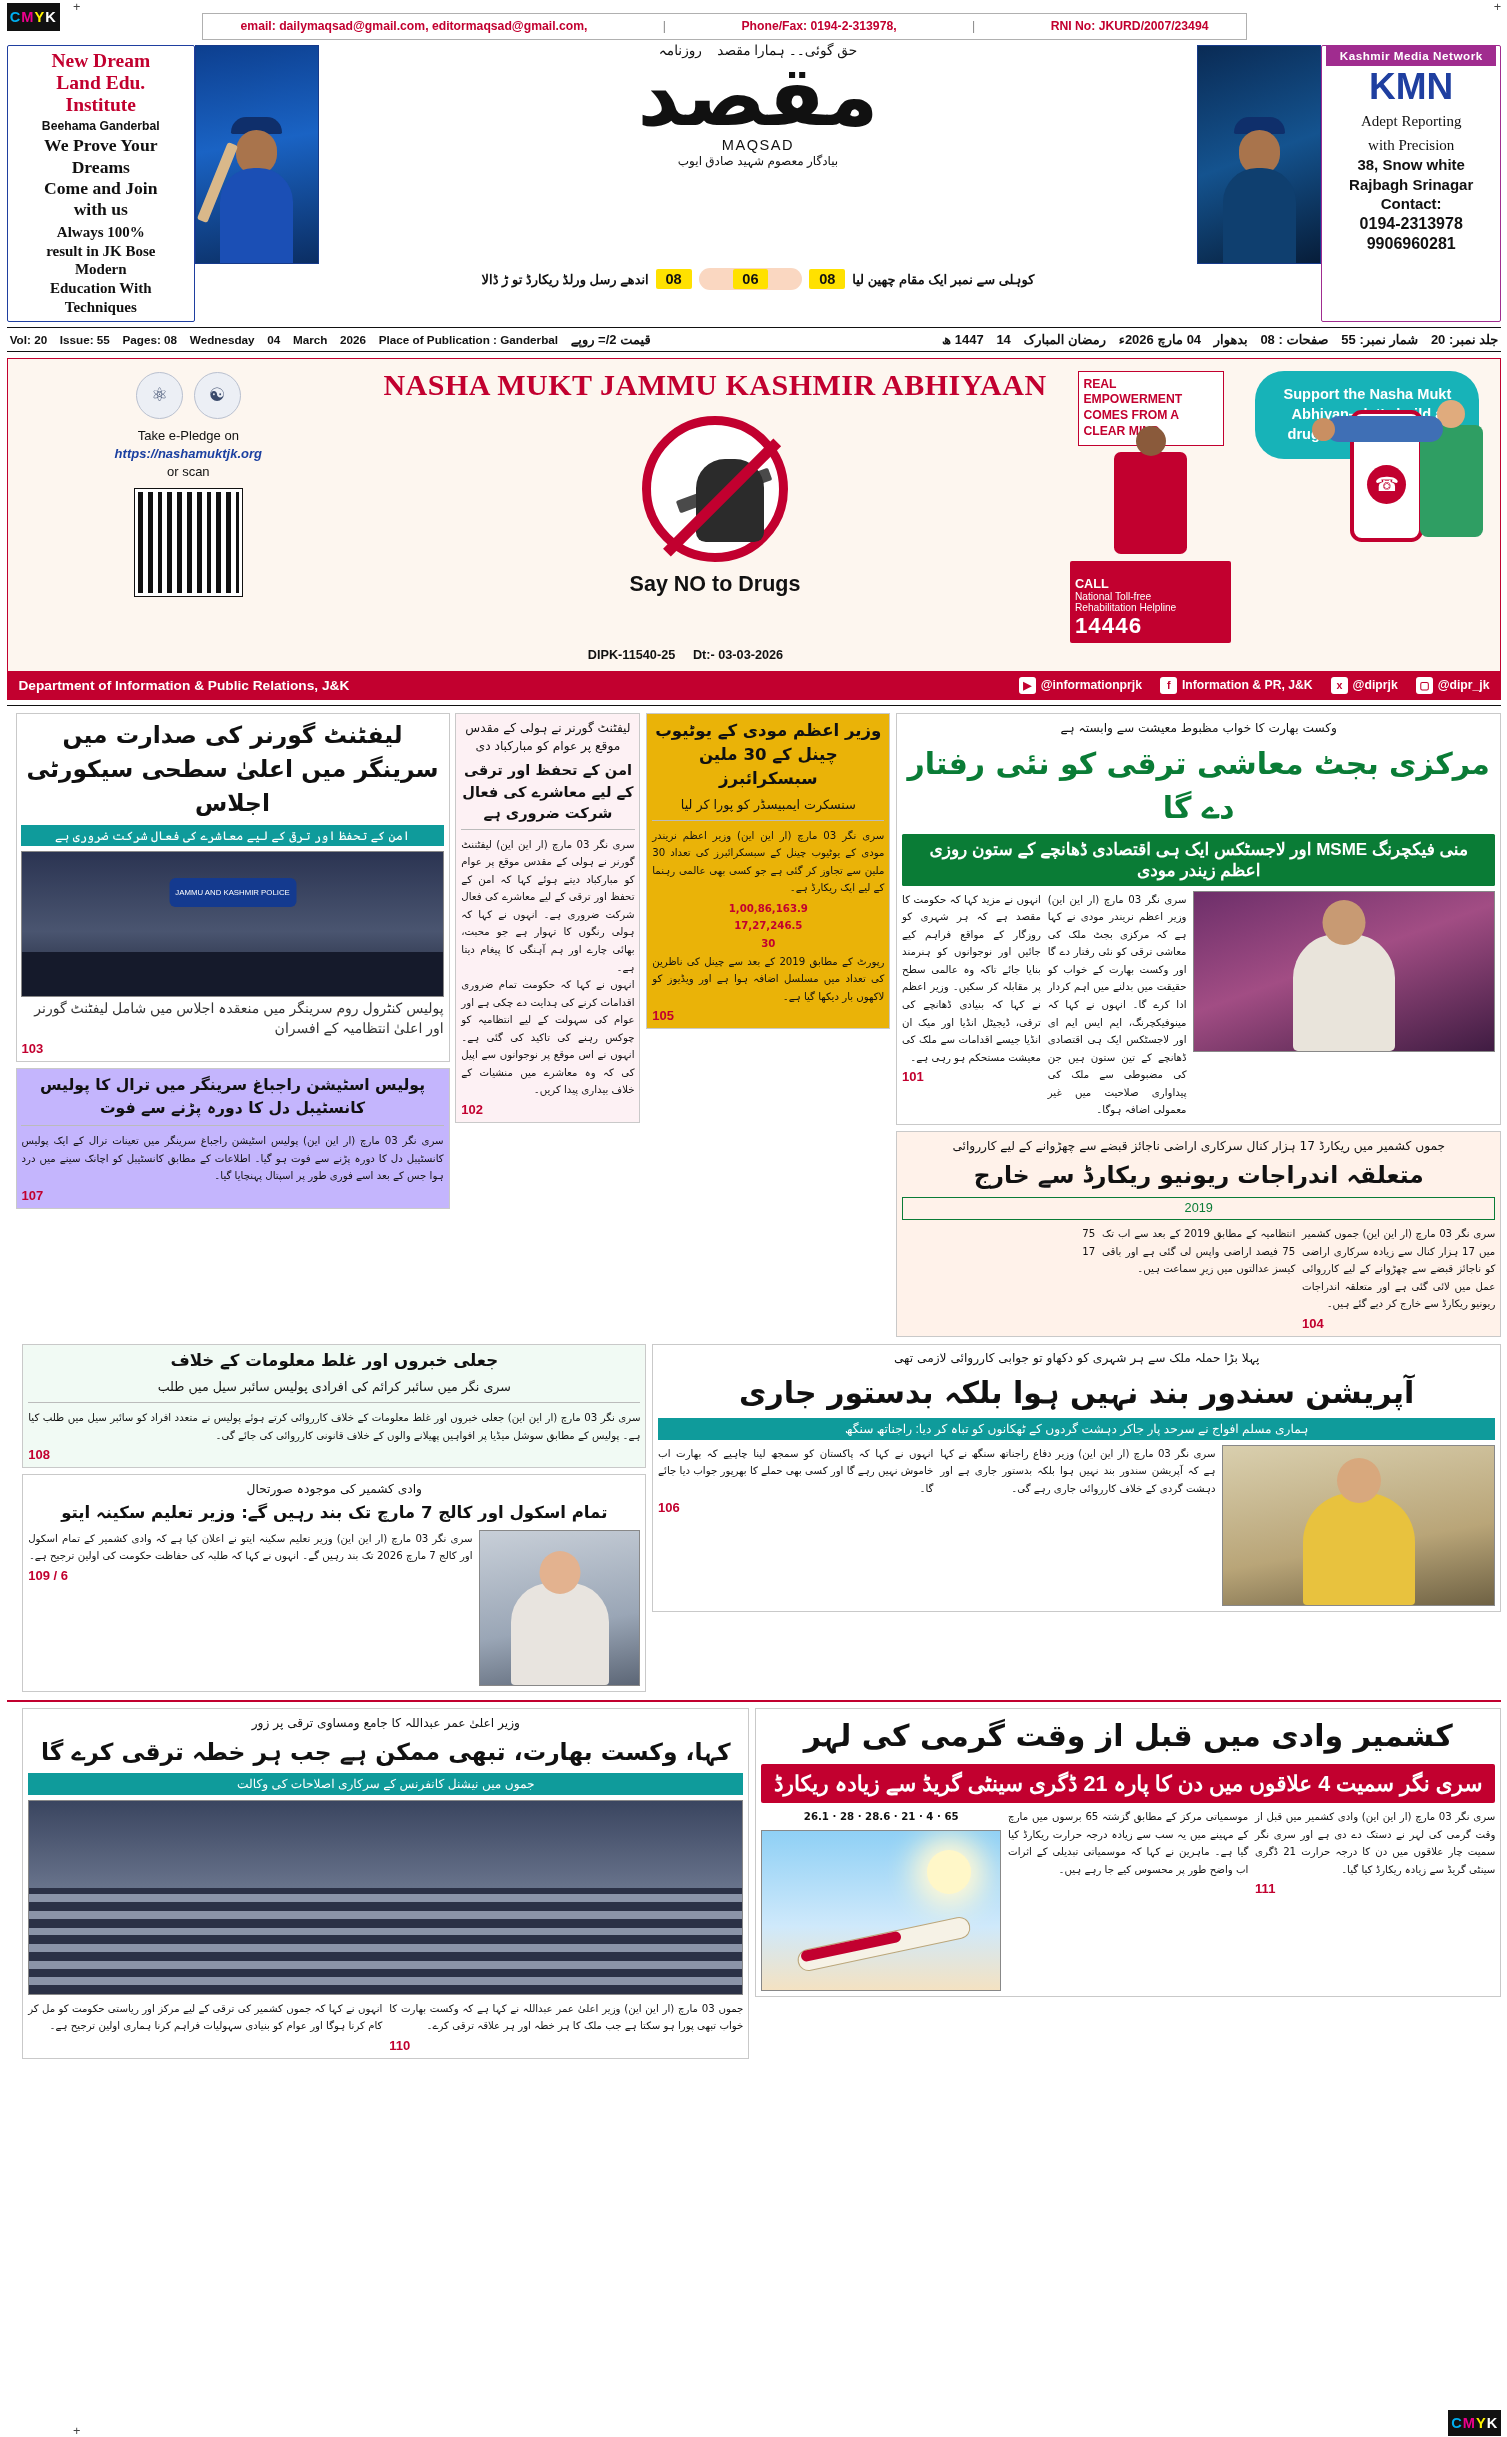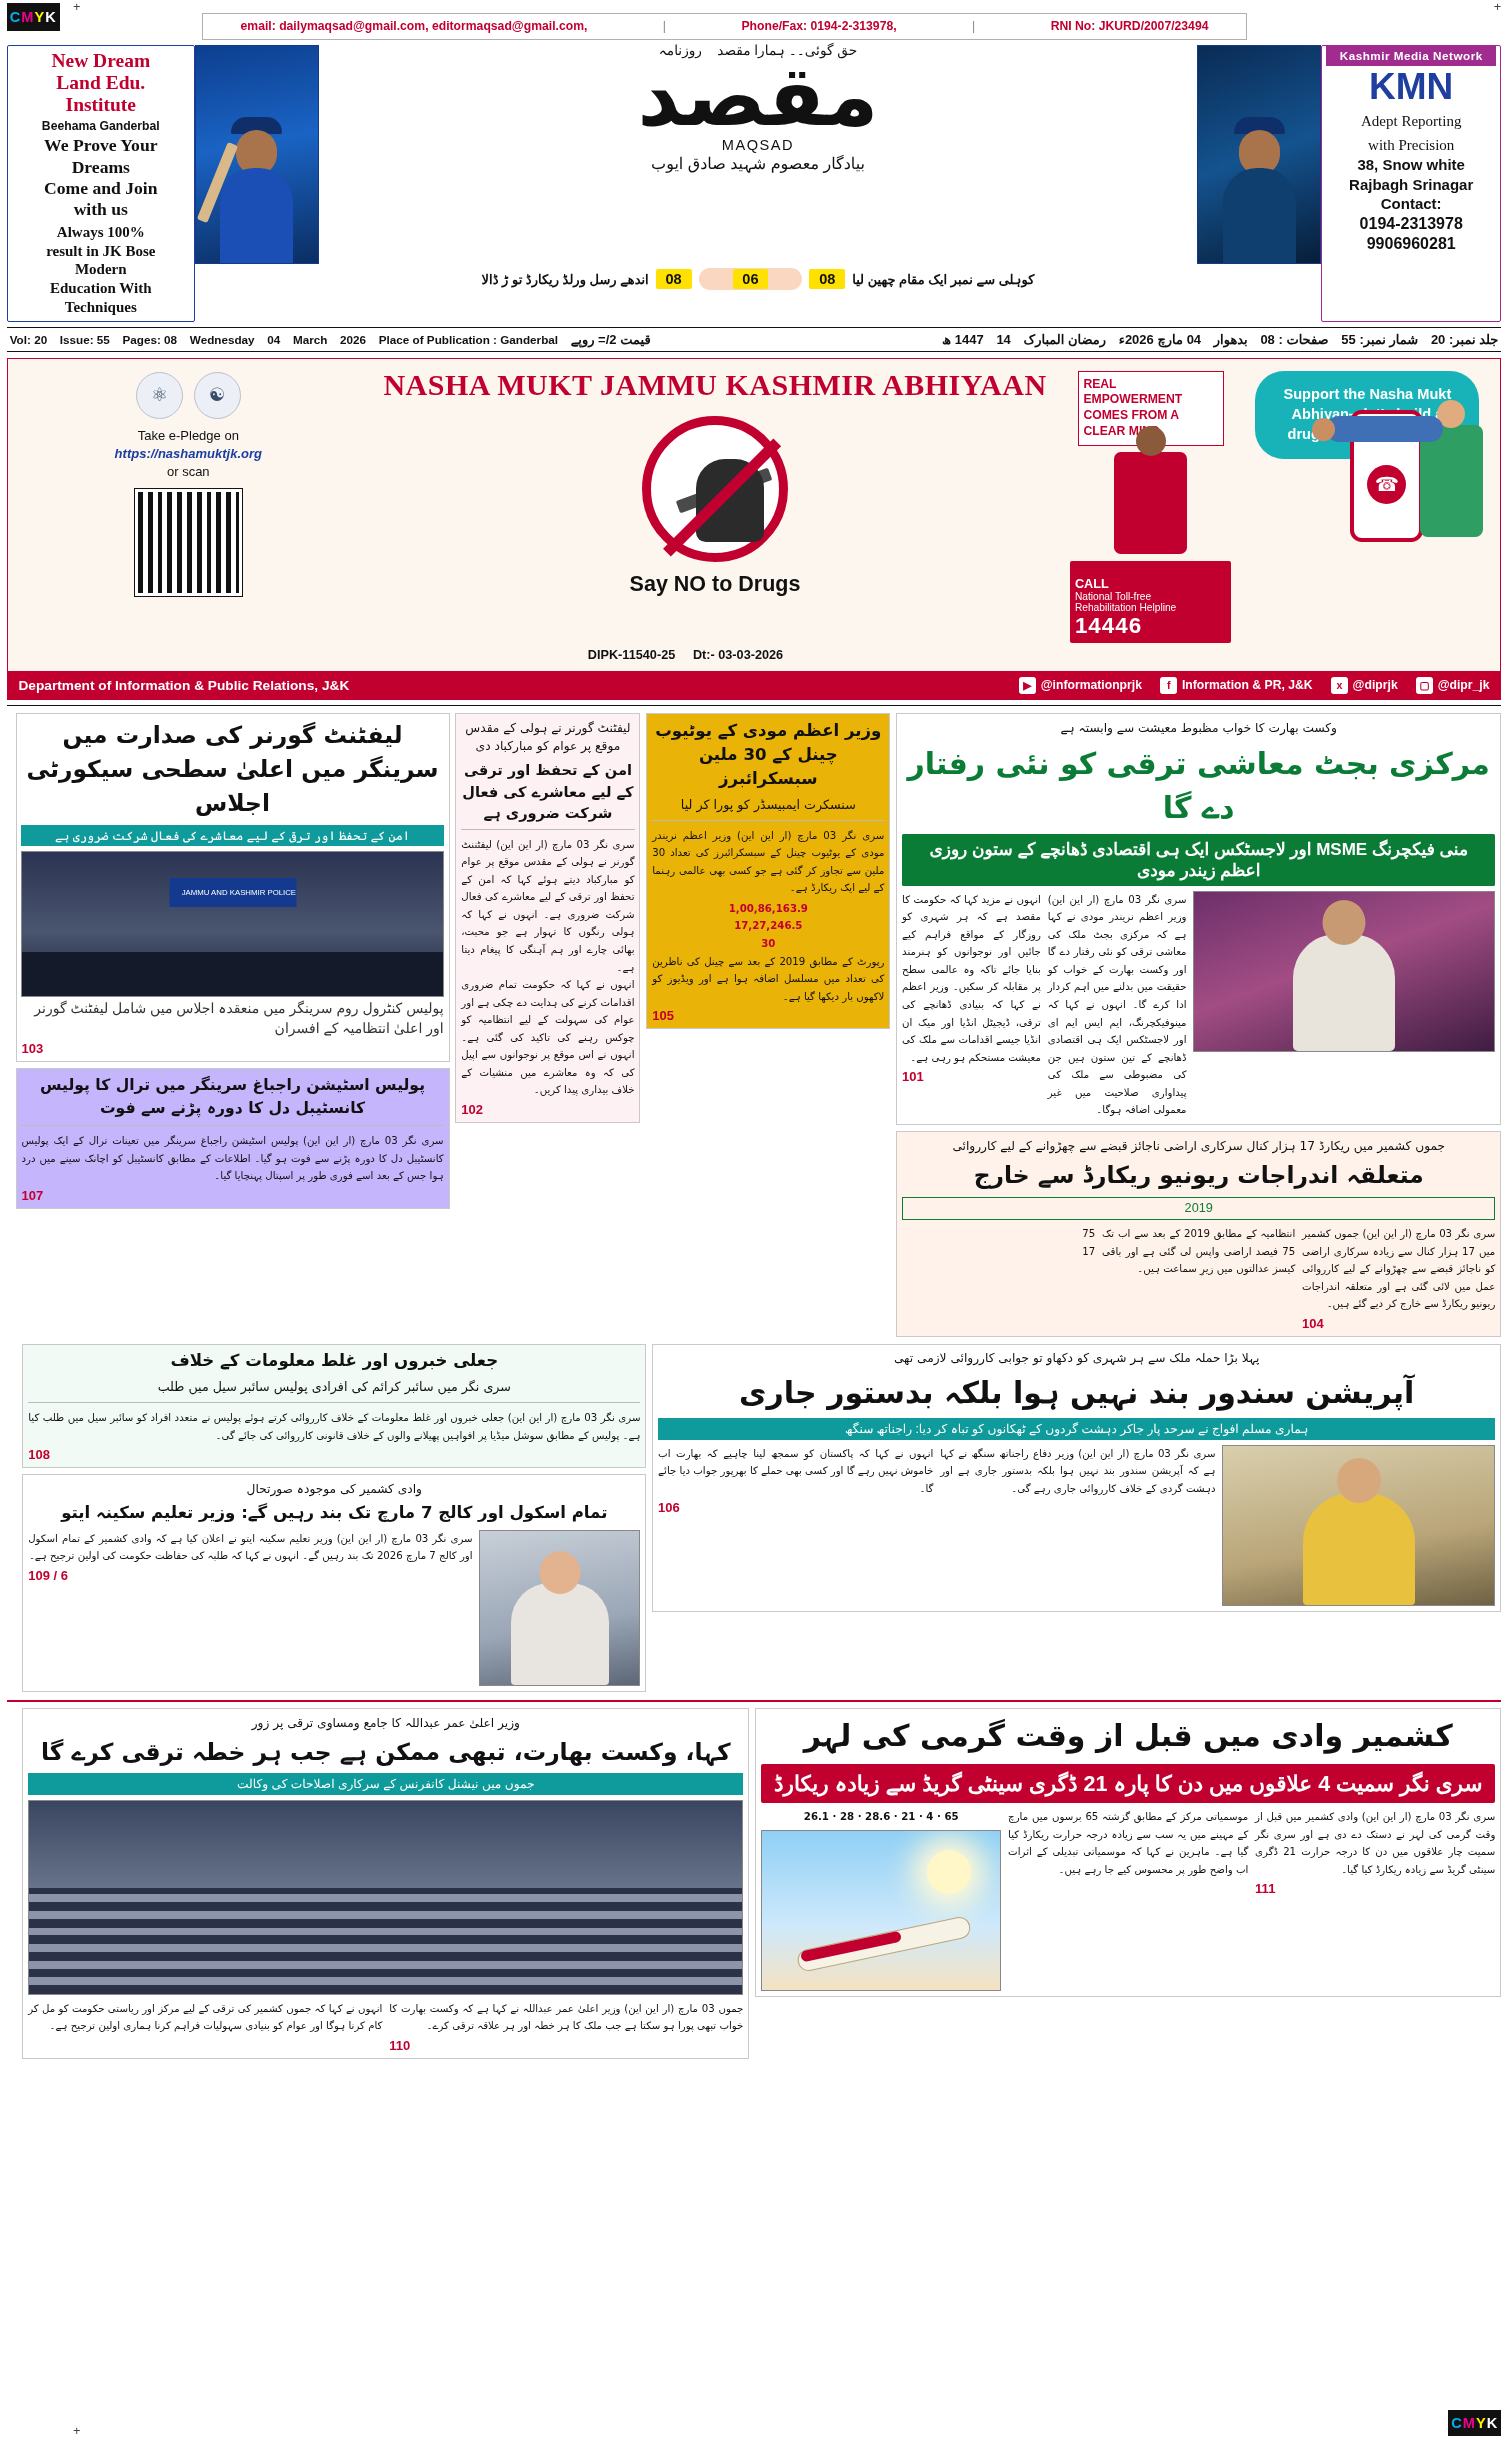--- a/index.html
+++ b/index.html
@@ -63,21 +63,21 @@
   .photo-b { background:linear-gradient(160deg,#0a2b55 0%,#14538f 50%,#071d39 100%); }
   .photo-figure { position:absolute; left:50%; bottom:0; transform:translateX(-50%); }
   .jersey { width:73px; height:112px; background:#1b4fb5; border-radius:34px 34px 8.8px 8.8px; }
   .head { width:41px; height:45px; background:#a9744c; border-radius:20.5px; margin:0 auto -6.8px auto; }
   .cap { width:51px; height:17.6px; background:#0f2f6b; border-radius:24.4px 24.4px 2.9px 2.9px; margin:0 auto -3.9px auto;}
   .bat { position:absolute; width:10.7px; height:83px; background:#d9b88a; left:17.6px; bottom:39px; transform:rotate(22deg); border-radius:2.9px;}
   .mh-title { text-align:center; margin-top:-2.9px; }
   .mh-urdu-small { font-size:13.7px; color:#111; letter-spacing:0.5px; }
   .mh-logo { font-size:83px; font-weight:bold; line-height:0.95; color:#111; font-family:"DejaVu Sans", sans-serif;}
   .mh-maqsad { font-size:14.6px; letter-spacing:1.5px; color:#111; }
-  .mh-tag { font-size:16px; color:#111; margin-top:1px;}
+  .mh-tag { font-size:12px; color:#111; margin-top:1px;}
   .mh-ticker { display:flex; align-items:center; justify-content:center; gap:7px; margin-top:4.9px; width:100%;}
   .badge-y { background:#ffe100; border-radius:2px; padding:2px 9.8px; font-size:14.6px; font-weight:bold; color:#111;}
   .badge-pill { background:#fad7c1; border-radius:11.7px; padding:2.9px 34px; }
   .ticker-text { font-size:13px; font-weight:bold; color:#111;}
 
   .mh-right {
     width:180px; border:1.5px solid #a02c8f; border-radius:2px; text-align:center;
     padding:0 3.9px 4.9px 3.9px; background:#fff; overflow:hidden;
   }
   .kmn-ribbon { background:#a02c8f; color:#fff; font-size:11.7px; font-weight:bold; padding:3.9px 0; letter-spacing:0.5px;}
@@ -189,21 +189,21 @@
     font-size:10.2px; line-height:1.72; text-align:justify; direction:rtl; color:#111;
     font-family:"DejaVu Sans", sans-serif;
   }
   .pageno { font-size:13px; font-weight:bold; color:#c2002f; text-align:left; direction:ltr; margin-top:2.9px;}
 
   .photo {
     width:100%; border:1px solid #888; position:relative; overflow:hidden;
   }
   .ph-meet { height:146px; background:linear-gradient(180deg,#2b3452 0%,#4a5570 55%,#1d2336 100%);}
   .ph-meet .tablerow { position:absolute; left:0; right:0; bottom:0; height:44px; background:#151a2b;}
-  .ph-meet .banner { position:absolute; left:50%; top:26px; transform:translateX(-50%); width:127px; height:29px; background:#143a8f; color:#fff; font-size:7.8px; line-height:29px;}
+  .ph-meet .banner { position:absolute; left:50%; top:26px; transform:translateX(-50%); width:127px; height:29px; background:#143a8f; color:#fff; font-size:7.8px; text-align:center; line-height:29px;border-radius:6px;}
   .ph-modi { height:161px; background:linear-gradient(160deg,#6d2f6a 0%,#a24d84 45%,#3f1c42 100%);}
   .ph-modi .figure { position:absolute; left:50%; bottom:0; transform:translateX(-50%); width:102px; height:117px; background:#e9e4db; border-radius:44px 44px 4.9px 4.9px;}
   .ph-modi .figure:before { content:""; position:absolute; left:50%; top:-34px; transform:translateX(-50%); width:43px; height:45px; background:#c89a73; border-radius:50%;}
   .ph-rajnath { height:161px; background:linear-gradient(170deg,#d9cfae 0%,#b9a578 60%,#6f6244 100%);}
   .ph-rajnath .figure { position:absolute; left:50%; bottom:0; transform:translateX(-50%); width:112px; height:112px; background:#e8c23e; border-radius:49px 49px 3.9px 3.9px;}
   .ph-rajnath .figure:before { content:""; position:absolute; left:50%; top:-35px; transform:translateX(-50%); width:44px; height:45px; background:#d8a87d; border-radius:50%;}
   .ph-lady { height:156px; background:linear-gradient(170deg,#c8cfd8 0%,#9aa6b6 60%,#5c6676 100%);}
   .ph-lady .figure { position:absolute; left:50%; bottom:0; transform:translateX(-50%); width:98px; height:102px; background:#e8e4df; border-radius:39px 39px 3.9px 3.9px;}
   .ph-lady .figure:before { content:""; position:absolute; left:50%; top:-32px; transform:translateX(-50%); width:41px; height:43px; background:#e3b28f; border-radius:50%;}
   .ph-hall { height:195px; background:linear-gradient(180deg,#3a4560 0%,#6d7890 50%,#2a3146 100%);}

